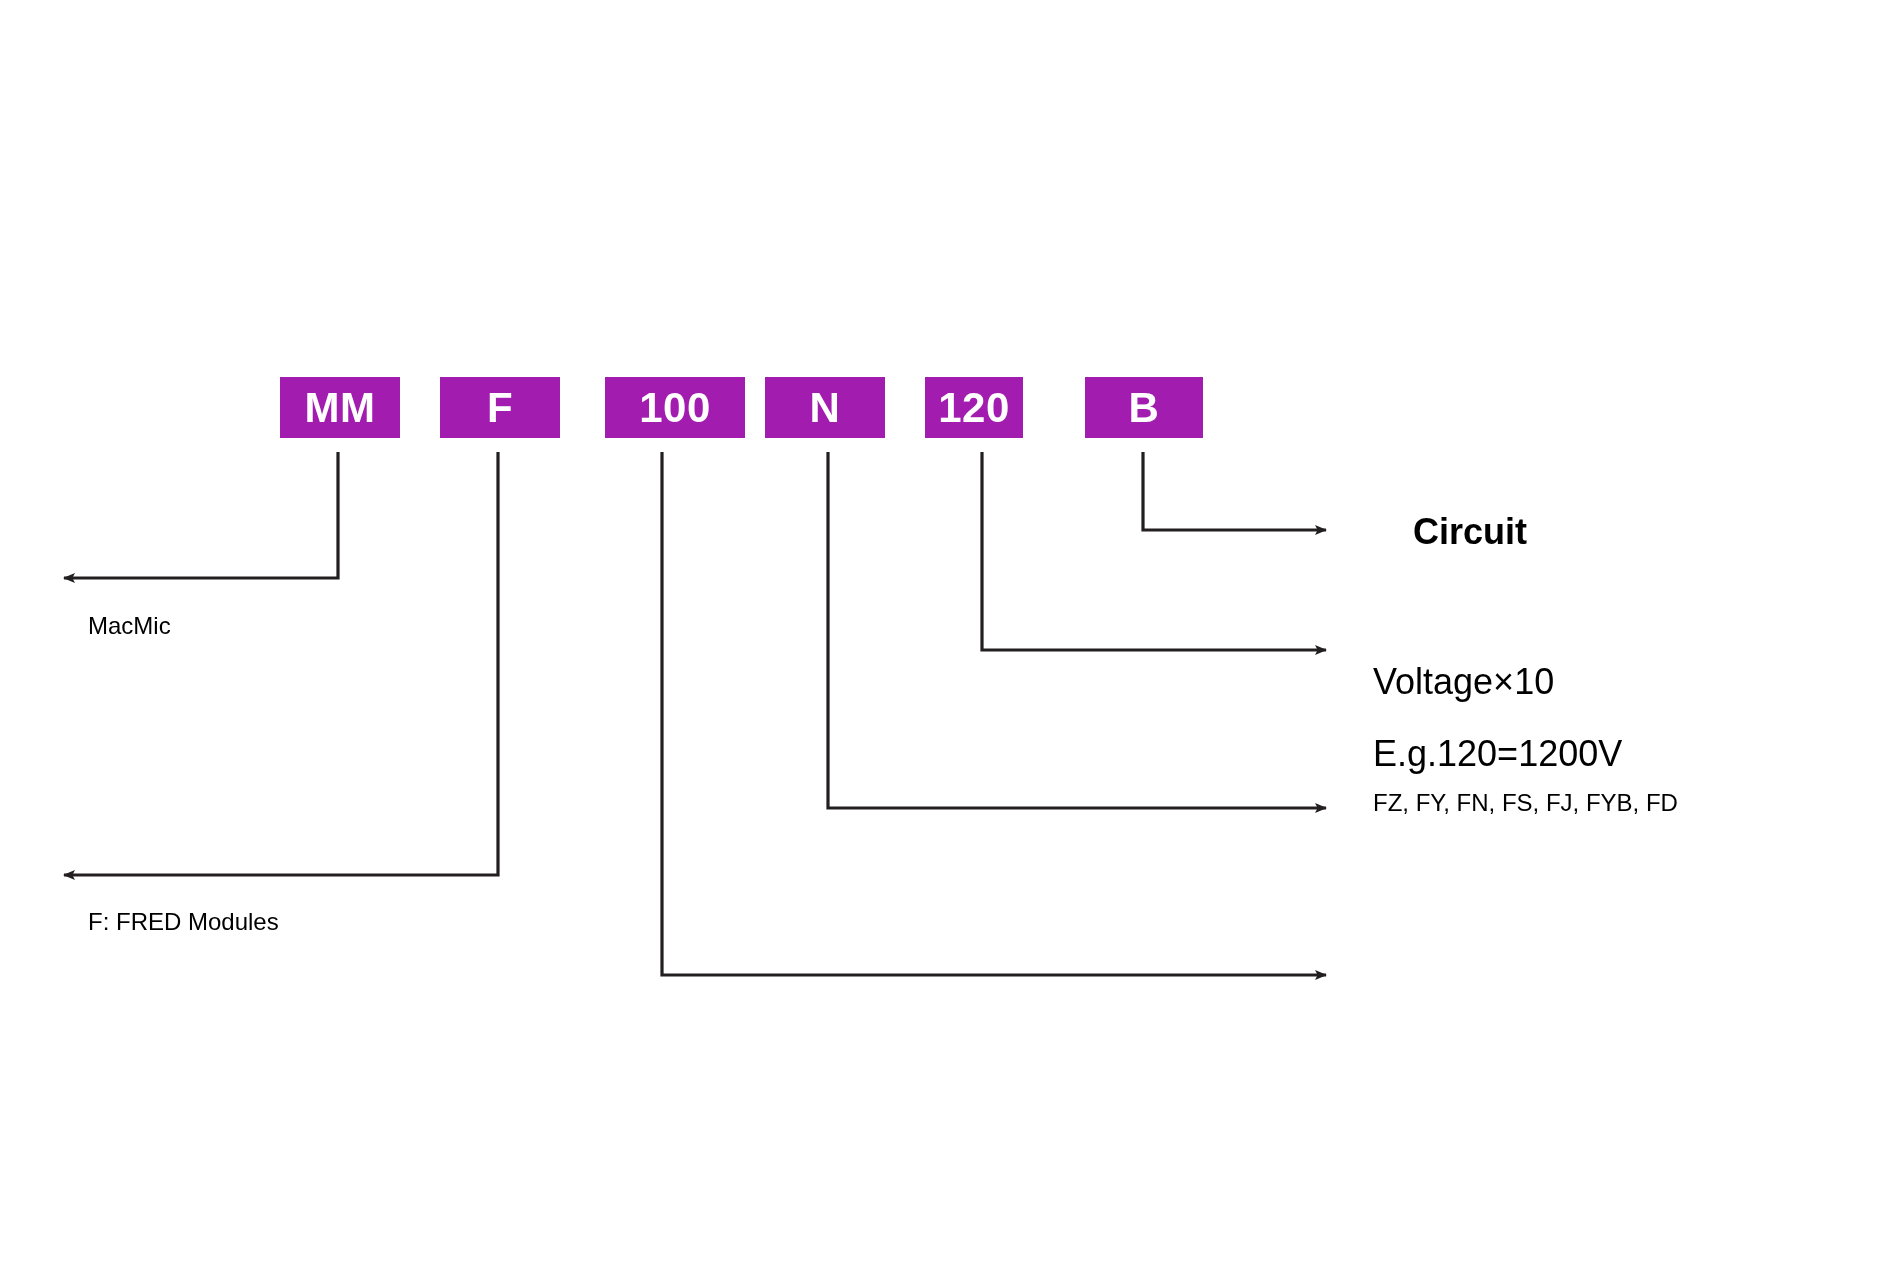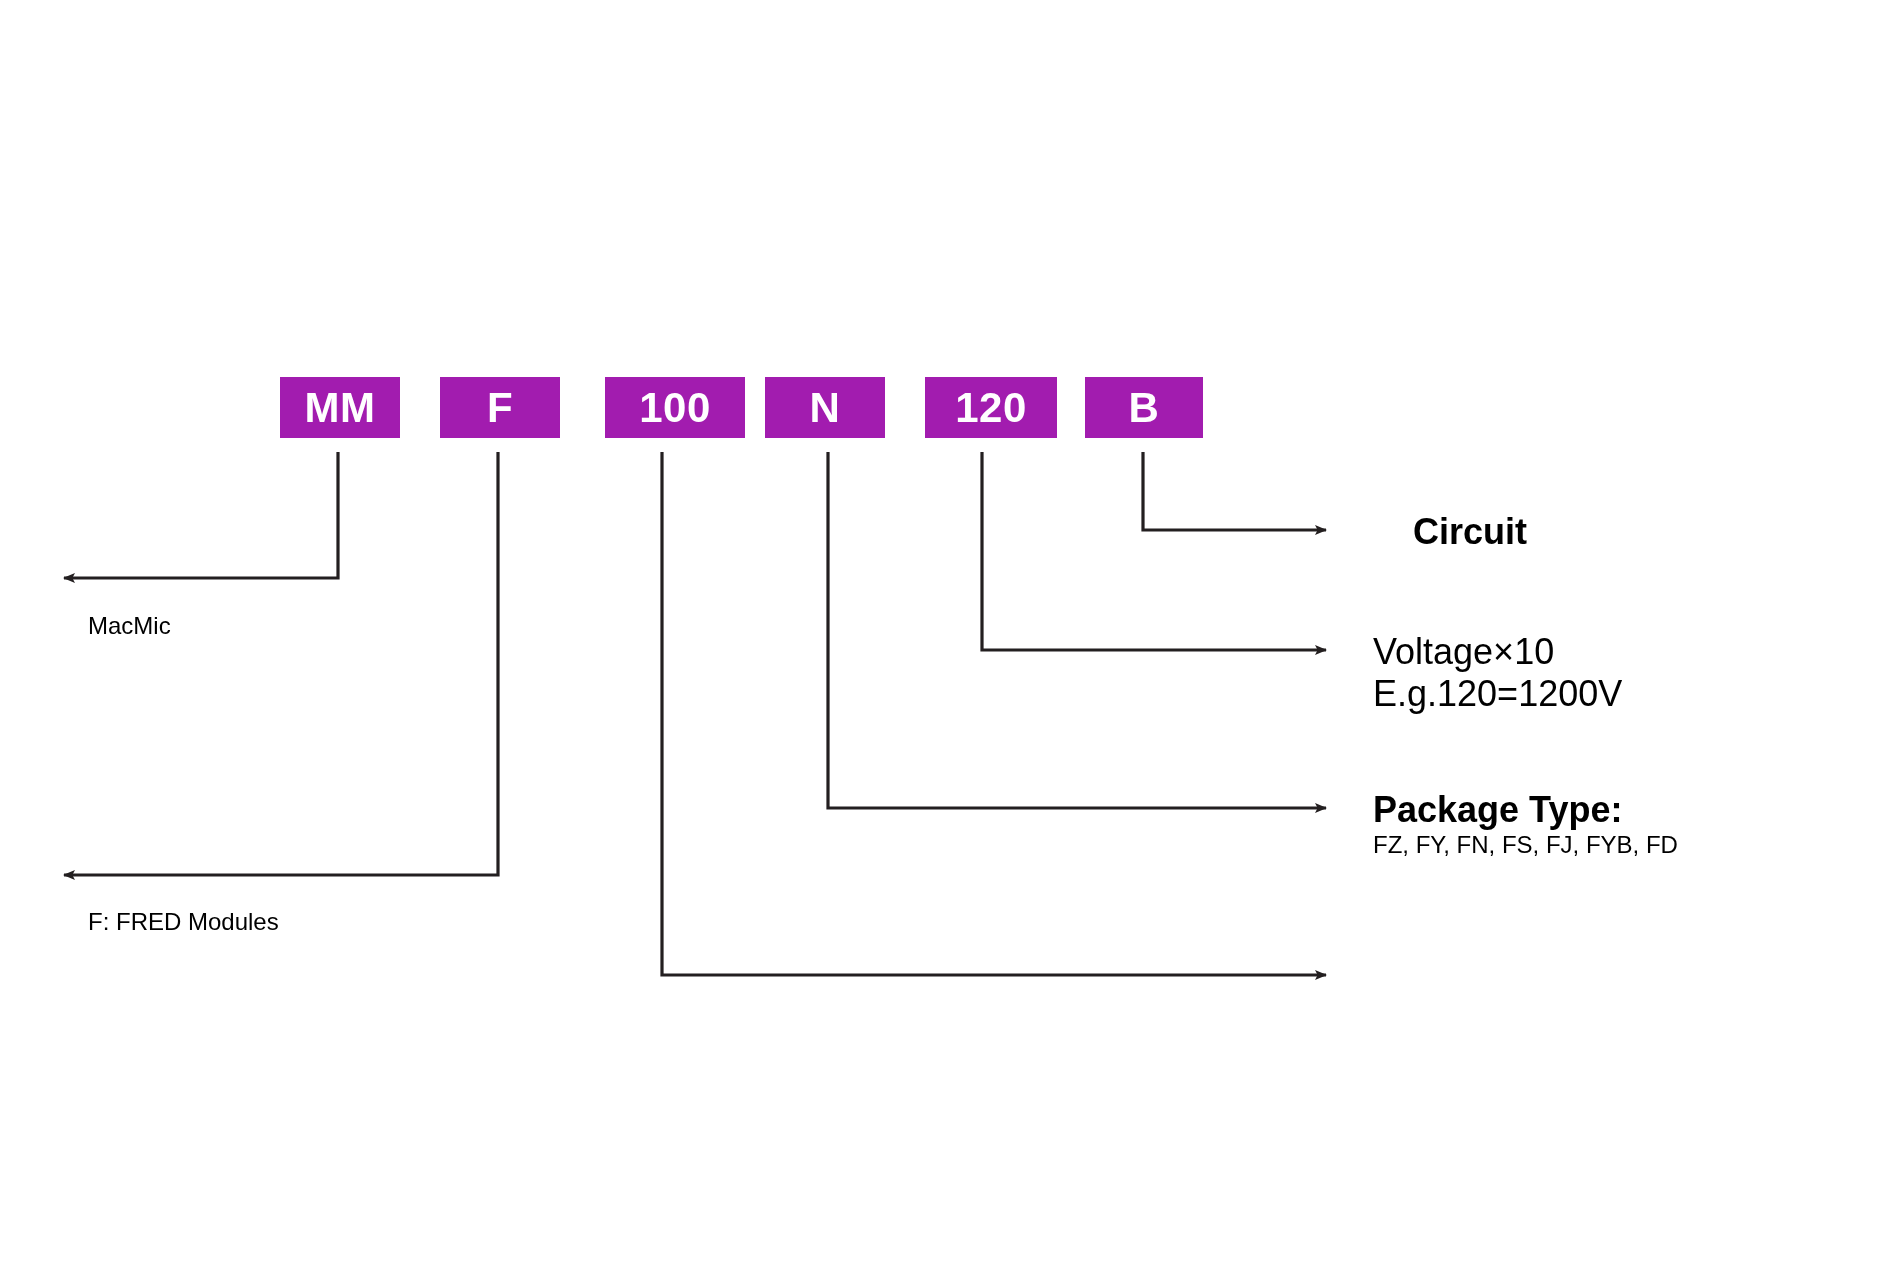--- a/index.html
+++ b/index.html
@@ -56,20 +56,21 @@
     font-size: 24px;
     font-weight: normal;
     color: #000000;
   }
   .callout.plain .line1,
   .callout.plain .line2 {
     display: block;
     font-size: 36px;
     font-weight: normal;
     color: #000000;
+    margin-top: 30px;
   }
   .leftlabel {
     position: absolute;
     font-size: 24px;
     font-weight: normal;
     color: #000000;
     white-space: nowrap;
   }
   .sub {
     font-size: 0.62em;
@@ -117,21 +118,21 @@
   </div>
 
   <div class="code-box" style="left:605px; top:377px; width:140px; height:61px;">
     <span>100</span>
   </div>
 
   <div class="code-box" style="left:765px; top:377px; width:120px; height:61px;">
     <span>N</span>
   </div>
 
-  <div class="code-box" style="left:925px; top:377px; width:132px; height:61px;">
+  <div class="code-box" style="left:925px; top:377px; width:98px; height:61px;">
     <span>120</span>
   </div>
 
   <div class="code-box" style="left:1085px; top:377px; width:118px; height:61px;">
     <span>B</span>
   </div>
 
   <div class="leftlabel" style="left:88px; top:612px;">
     <span>MacMic</span>
   </div>
@@ -143,18 +144,17 @@
   <div class="callout" style="left:1373px; top:511px;margin-left:40px;">
     <span class="title">Circuit</span>
   </div>
 
   <div class="callout plain" style="left:1373px; top:631px;">
     <span class="line1">Voltage×10</span>
     <span class="line2">E.g.120=1200V</span>
   </div>
 
   <div class="callout" style="left:1373px; top:789px;">
-    <span class="title">Package Type:</span>
     <span class="detail">FZ, FY, FN, FS, FJ, FYB, FD</span>
   </div>
 
 
 </div>
 
 </body></html>

